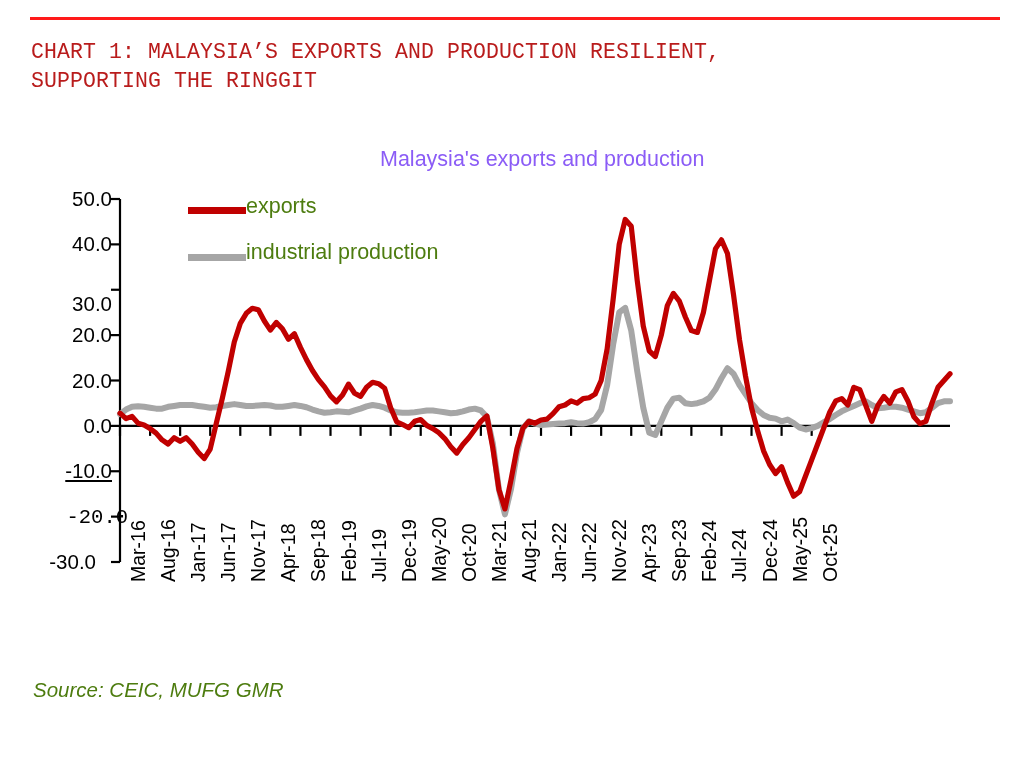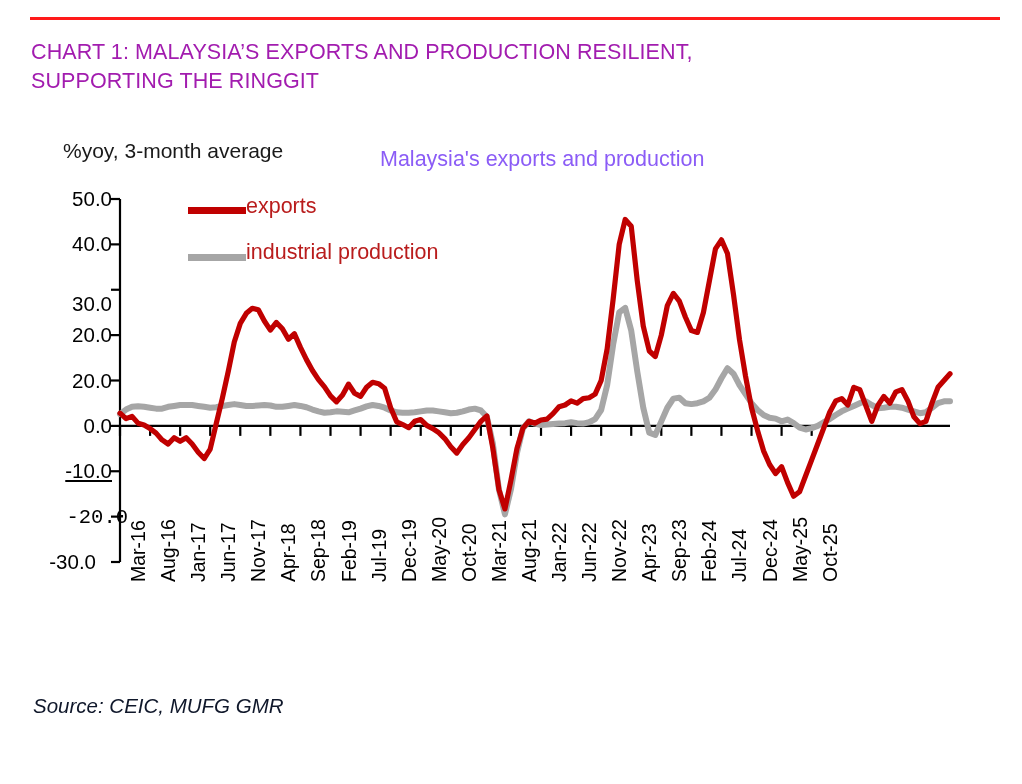--- a/index.html
+++ b/index.html
@@ -30,22 +30,22 @@
     width: 970px;
     height: 3px;
     background: #FF1A1A;
   }
   
   .headline {
     position: absolute;
     left: 31px;
     top: 38px;
     width: 880px;
-    color: #a21caf;
-    font-family: Liberation Sans, sans-serif;
+    color: #b91c1c;
+    font-family: Liberation Mono, monospace;
     font-size: 21.5px;
     font-weight: 400;
     line-height: 29px;
     letter-spacing: 0.1px;
     white-space: pre-line;
   }
   
   .chart-area {
     position: absolute;
     left: 0;
@@ -85,21 +85,21 @@
     top: 13px;
     width: 58px;
     height: 7px;
   }
   .legend-swatch.thin { height: 7px; top: 14px; }
   .legend-label {
     position: absolute;
     left: 58px;
     top: 0;
     font-size: 21.5px;
-    color: #b91c1c;
+    color: #4d7c0f;
     white-space: nowrap;
   }
   
   .ytick {
     position: absolute;
     width: 72px;
     text-align: right;
     font-size: 20.5px;
     color: #000;
     transform: translateY(-50%);
@@ -121,38 +121,36 @@
     height: 545px;
     overflow: visible;
   }
   
   .source {
     position: absolute;
     left: 33px;
     top: 678px;
     font-size: 20.5px;
     font-style: italic;
-    color: #0f172a;
-    white-space: nowrap;
-    margin-top: 16px;
+    color: #4d7c0f;
+    white-space: nowrap;
   }
 </style>
 </head>
 <body>
 
 <div id="page">
 
   <div class="top-rule"></div>
 
   <div class="headline">CHART 1: MALAYSIA’S EXPORTS AND PRODUCTION RESILIENT,
 SUPPORTING THE RINGGIT</div>
 
   <div class="chart-area">
 
-    <div class="unit-label">%yoy, 3-month average</div>
     <div class="plot-title">Malaysia's exports and production</div>
 
     <div class="legend">
       <div class="legend-row">
         <div class="legend-swatch" style="background:#C00000"></div>
         <div class="legend-label">exports</div>
       </div>
       <div class="legend-row">
         <div class="legend-swatch thin" style="background:#A6A6A6"></div>
         <div class="legend-label">industrial production</div>

